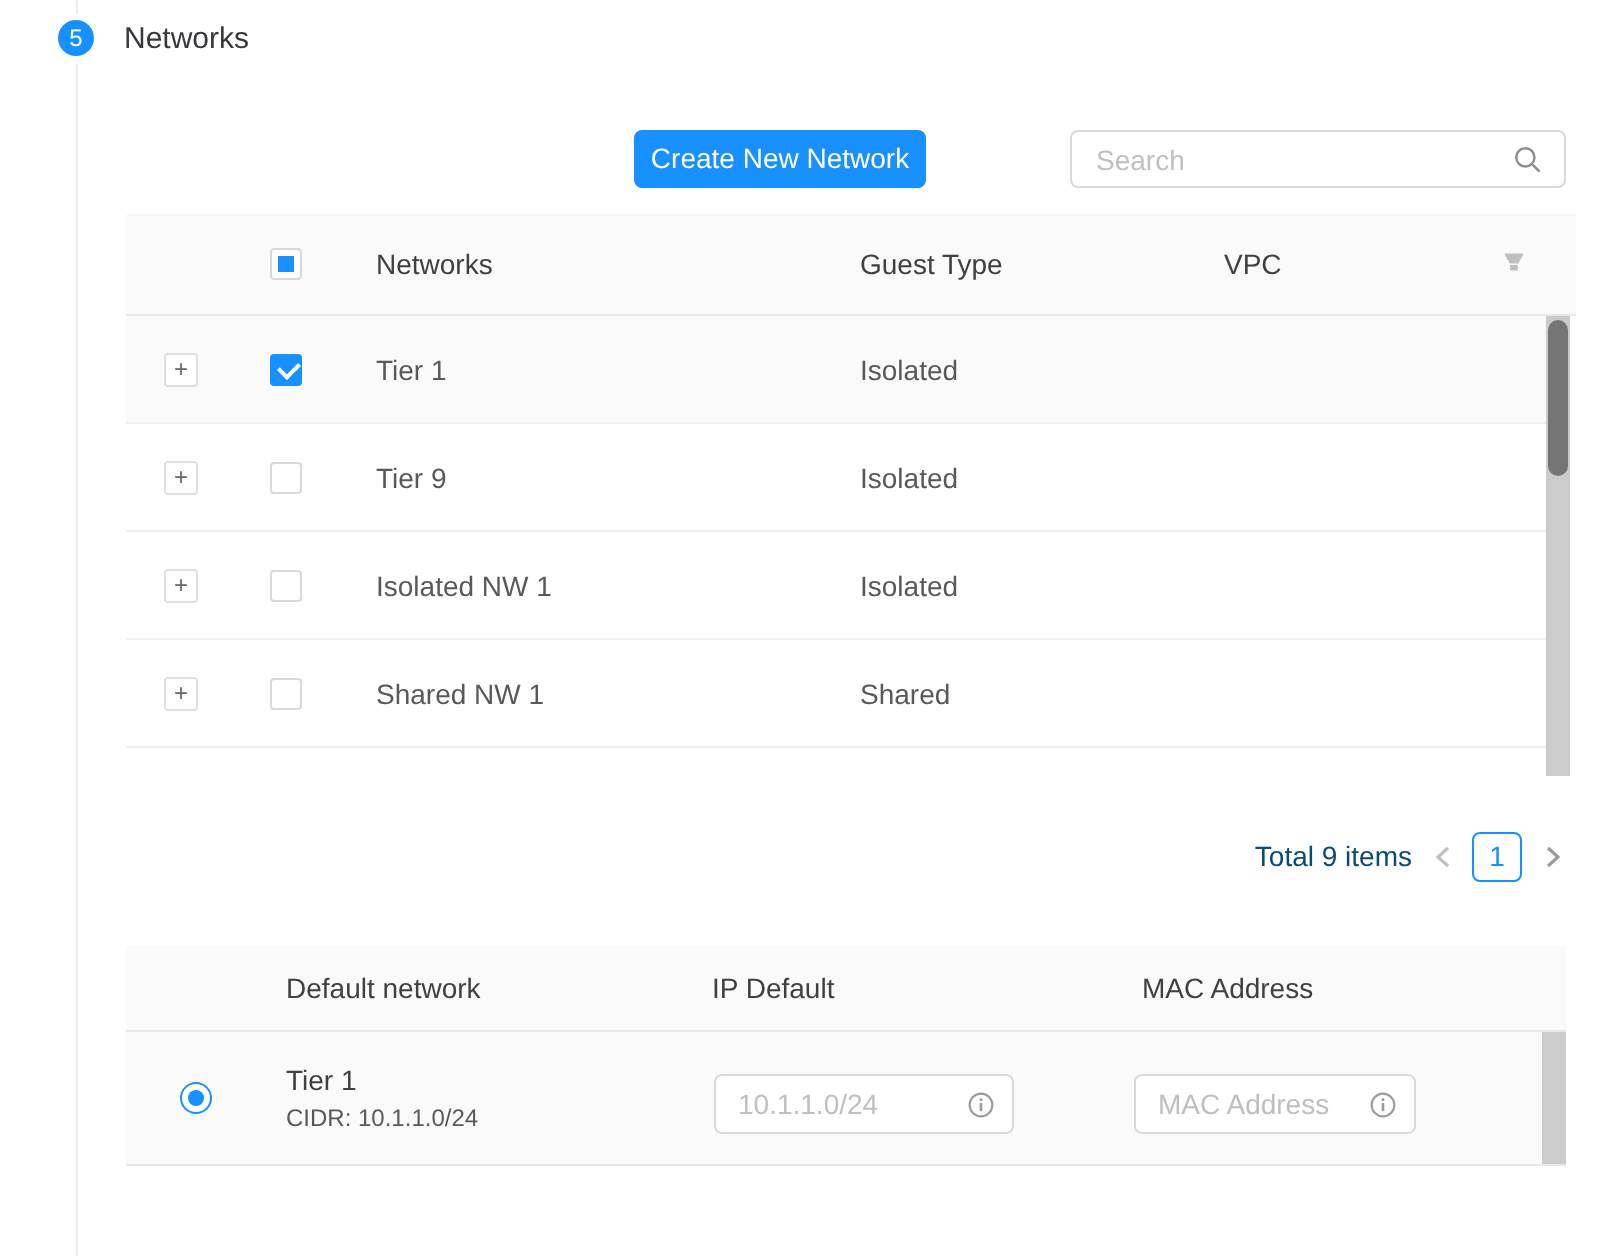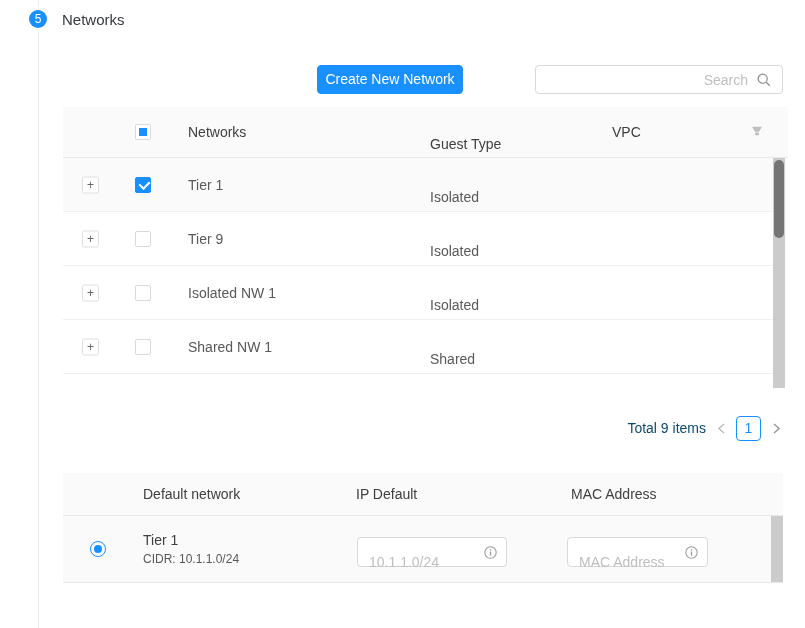--- a/index.html
+++ b/index.html
@@ -17,32 +17,32 @@
                  background:#1890ff; color:#fff; font-size:12px; line-height:18px; text-align:center; }
   .step-title { position:absolute; left:62px; top:11px; font-size:15px; font-weight:500; color:#37393e; }
 
   
   .create-btn { position:absolute; left:317px; top:65px; width:146px; height:29px; background:#1890ff;
                 border:1px solid #1890ff; border-radius:4px; color:#fff; font-size:14px; line-height:27px;
                 text-align:center; cursor:pointer; font-family:inherit; }
   .search-box { position:absolute; left:535px; top:65px; width:248px; height:29px; border:1px solid #d9d9d9;
                 border-radius:4px; background:#fff; }
   .search-box input { position:absolute; left:0; top:0; width:100%; height:100%; border:none; outline:none;
-                background:transparent; padding:0 34px 0 12px; font-size:14px; color:#595959; font-family:inherit;text-align:right; }
+                background:transparent; padding:0 34px 0 12px; font-size:14px; color:#595959; font-family:inherit; }
   .search-box input::placeholder { color:#bfbfbf; }
   .search-icon { position:absolute; right:11px; top:7px; width:14px; height:14px; }
 
   
   .net-table { position:absolute; left:63px; top:107px; width:725px; }
   .net-head { position:relative; height:51px; background:#fafafa; border-bottom:1px solid #e8e8e8; }
   .net-body { position:relative; height:230px; }
   .net-row { position:relative; height:54px; width:710px; border-bottom:1px solid #f0f0f0; background:#fff; }
   .net-row.selected { background:#fafafa; }
   .vcenter { position:absolute; top:50%; transform:translateY(-50%); }
-  .c-expand { left:19px; } .c-check { left:72px; } .c-name { left:125px; } .c-guest { left:367px;margin-top:12px; } .c-vpc { left:549px; }
+  .c-expand { left:19px; } .c-check { left:72px; } .c-name { left:125px; } .c-guest { left:367px; } .c-vpc { left:549px; }
   .c-filter { left:688px; }
   .head-label { font-weight:500; color:#404040; }
   .cell-text { color:#595959; }
 
   .expand-btn { width:17px; height:17px; border:1px solid #e0e0e0; border-radius:2px; background:#fff;
                 color:#666; font-size:12px; line-height:15px; text-align:center; cursor:pointer; }
 
   .checkbox { position:relative; display:block; width:16px; height:16px; border:1px solid #d9d9d9;
               border-radius:2px; background:#fff; cursor:pointer; }
   .checkbox.checked { background:#1890ff; border-color:#1890ff; }
@@ -73,21 +73,21 @@
   .dn-row-inner { position:relative; height:66px; width:708px; }
   .d-radio { left:27px; } .d-name { left:80px; } .d-ip { left:293px; } .d-mac { left:508px; }
 
   .radio { position:relative; display:block; width:16px; height:16px; border:1px solid #1890ff; border-radius:50%; background:#fff; cursor:pointer; }
   .radio::after { content:""; position:absolute; left:3px; top:3px; width:8px; height:8px; border-radius:50%; background:#1890ff; }
 
   .dn-name-block .nm { color:#404040; margin-bottom:4px; }
   .dn-name-block .cidr { font-size:12px; color:#595959; }
 
   .mini-input { position:absolute; top:21px; height:30px; border:1px solid #d9d9d9; border-radius:4px; background:#fff; }
-  .mini-input input { position:absolute; left:0; top:10px; width:100%; height:100%; border:none; outline:none;
+  .mini-input input { position:absolute; left:0; top:0; width:100%; height:100%; border:none; outline:none;
                 background:transparent; padding:0 30px 0 11px; font-size:14px; color:#595959; font-family:inherit; }
   .mini-input input::placeholder { color:#bfbfbf; }
   .ip-input { left:294px; width:150px; }
   .mac-input { left:504px; width:141px; }
   .info-icon { position:absolute; right:9px; top:8px; width:13px; height:13px; }
 </style>
 </head>
 <body>
 
 <div class="root">

